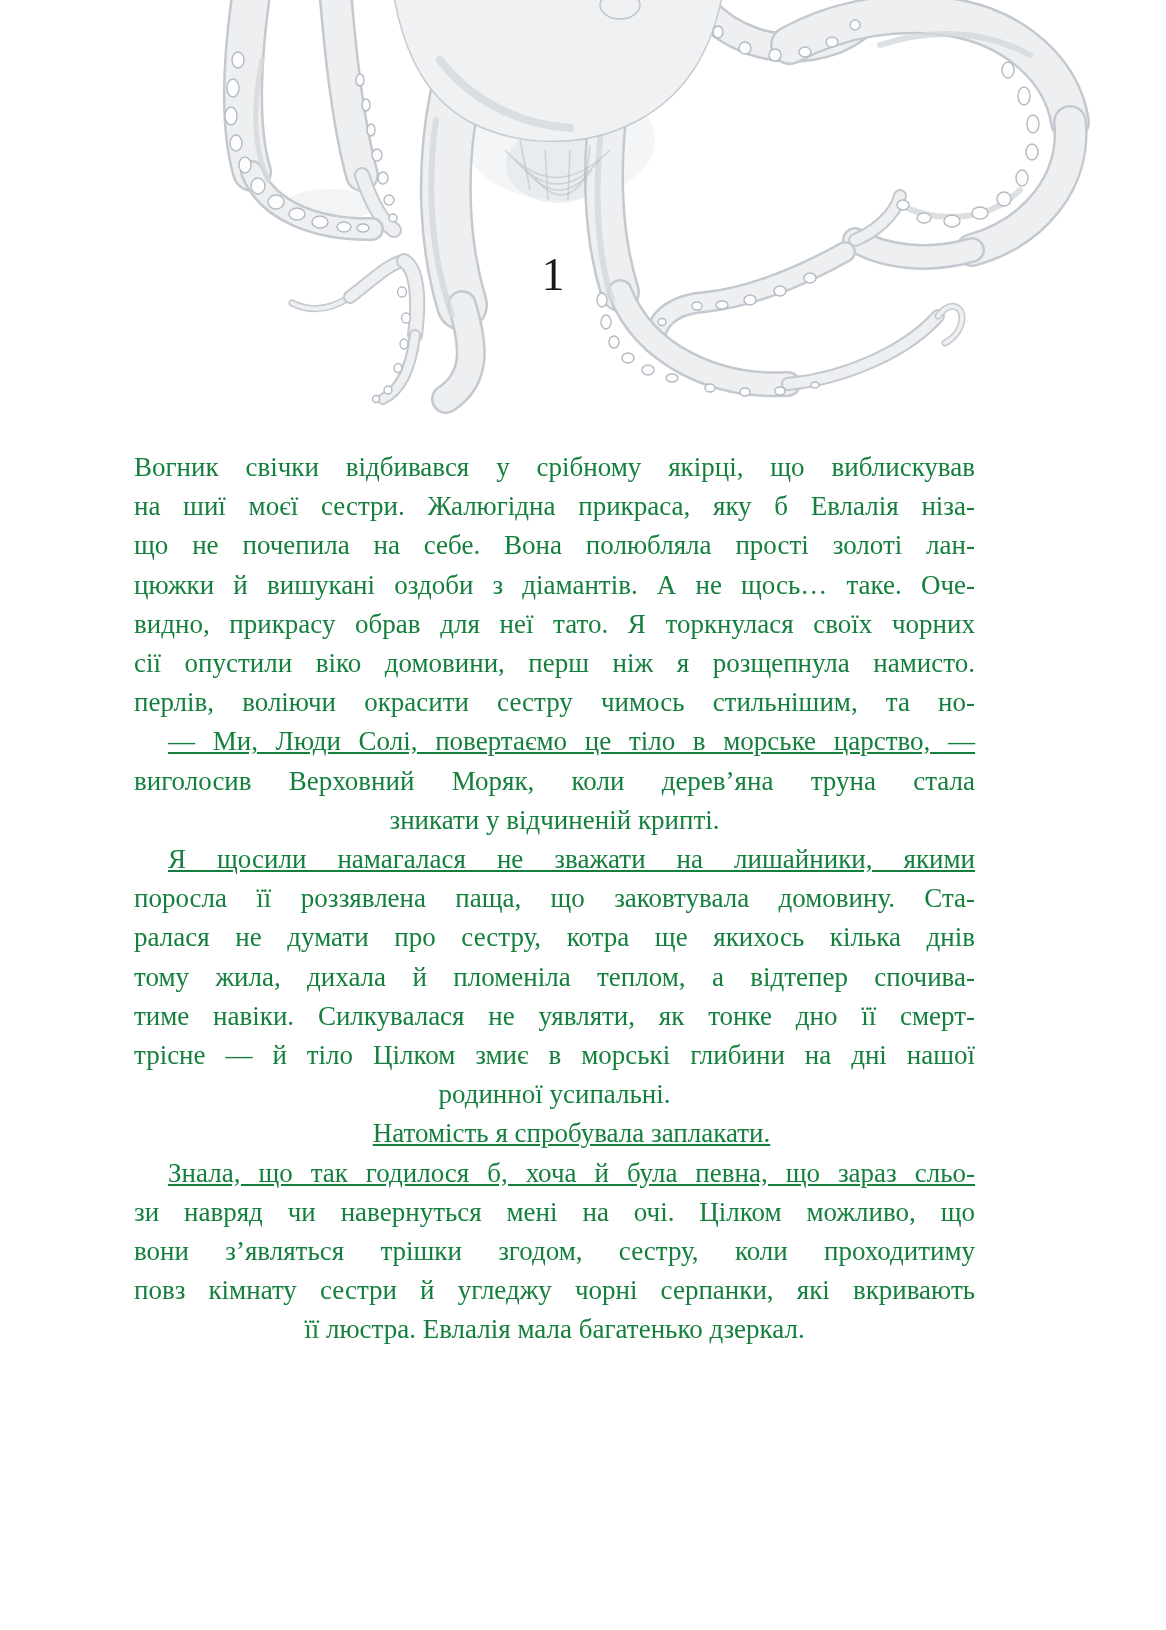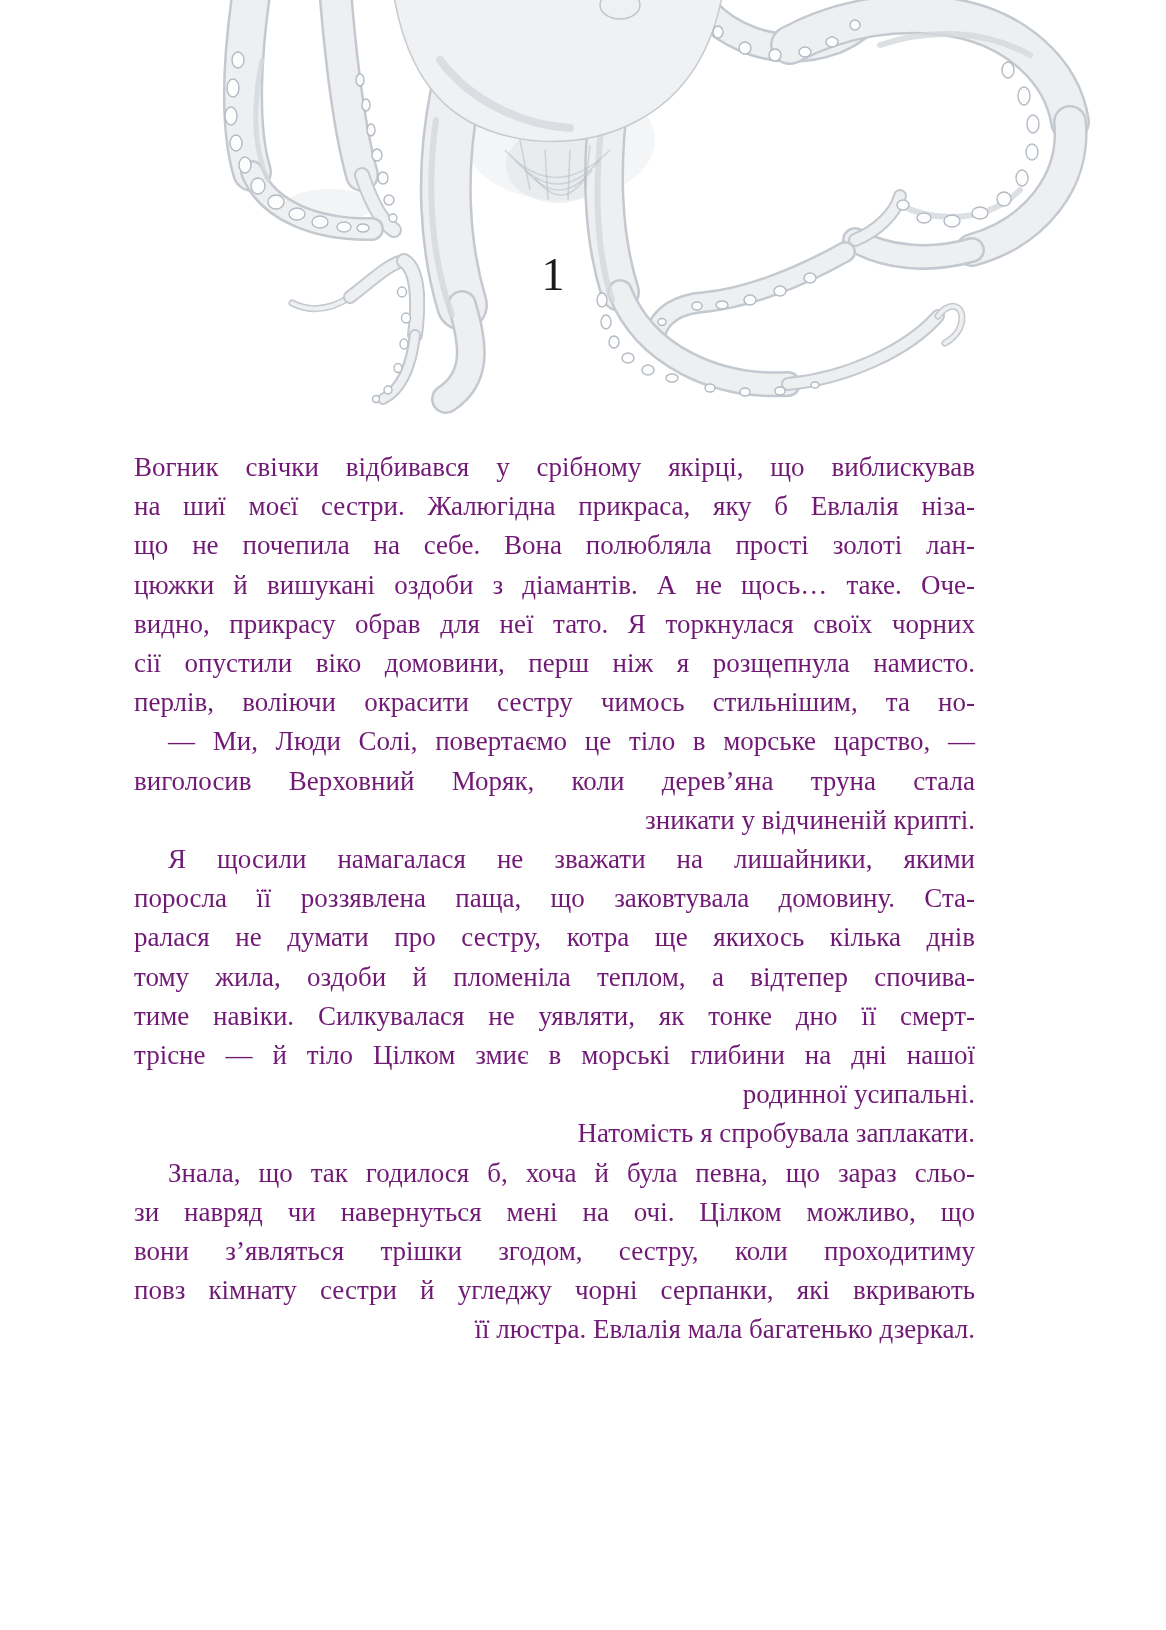--- a/index.html
+++ b/index.html
@@ -13,25 +13,25 @@
   .ti { fill:none; stroke:#edeff1; stroke-linecap:round; }
   .sh { fill:none; stroke:#d4d8dc; stroke-linecap:round; opacity:.8; }
   .sk { fill:#fdfdfe; stroke:#b3bac2; stroke-width:1.4; }
   .hx { fill:none; stroke:#b6bdc5; stroke-width:1.6; opacity:.55; }
   #chapter-number {
     position:absolute; left:527px; top:252px; width:52px;
     text-align:center; font-size:46px; line-height:1; color:#1a1a1a;
   }
   #text-block {
     position:absolute; left:134px; top:448px; width:841px;
-    font-size:27px; line-height:39.2px; color:#701a75;
+    font-size:27px; line-height:39.2px; color:#15803d;
   }
-  .line { text-align:right; white-space:normal; }
+  .line { text-align:center; white-space:normal; }
   .line.j { text-align:justify; text-align-last:justify; }
-  .line.ind { padding-left:34px; }
+  .line.ind { padding-left:34px;text-decoration:underline; }
 </style>
 </head>
 <body>
 
 <div id="page">
 
   <svg id="octo" width="1166" height="500" viewBox="0 0 1166 500" aria-hidden="true">
 
     <ellipse cx="560" cy="140" rx="95" ry="60" fill="#e8ebee" opacity="0.5"></ellipse>
     <ellipse cx="558" cy="165" rx="52" ry="38" fill="#dfe3e7" opacity="0.55"></ellipse>
@@ -176,21 +176,21 @@
       <div class="line j">цюжки й вишукані оздоби з діамантів. А не щось… таке. Оче-</div>
       <div class="line j">видно, прикрасу обрав для неї тато. Я торкнулася своїх чорних</div>
       <div class="line j">сії опустили віко домовини, перш ніж я розщепнула намисто.</div>
       <div class="line j">перлів, воліючи окрасити сестру чимось стильнішим, та но-</div>
       <div class="line j ind">— Ми, Люди Солі, повертаємо це тіло в морське царство, —</div>
       <div class="line j">виголосив Верховний Моряк, коли дерев’яна труна стала</div>
       <div class="line">зникати у відчиненій крипті.</div>
       <div class="line j ind">Я щосили намагалася не зважати на лишайники, якими</div>
       <div class="line j">поросла її роззявлена паща, що заковтувала домовину. Ста-</div>
       <div class="line j">ралася не думати про сестру, котра ще якихось кілька днів</div>
-      <div class="line j">тому жила, оздоби й пломеніла теплом, а відтепер спочива-</div>
+      <div class="line j">тому жила, дихала й пломеніла теплом, а відтепер спочива-</div>
       <div class="line j">тиме навіки. Силкувалася не уявляти, як тонке дно її смерт-</div>
       <div class="line j">трісне — й тіло Цілком змиє в морські глибини на дні нашої</div>
       <div class="line">родинної усипальні.</div>
       <div class="line ind">Натомість я спробувала заплакати.</div>
       <div class="line j ind">Знала, що так годилося б, хоча й була певна, що зараз сльо-</div>
       <div class="line j">зи навряд чи навернуться мені на очі. Цілком можливо, що</div>
       <div class="line j">вони з’являться трішки згодом, сестру, коли проходитиму</div>
       <div class="line j">повз кімнату сестри й угледжу чорні серпанки, які вкривають</div>
       <div class="line">її люстра. Евлалія мала багатенько дзеркал.</div>
     </div>

